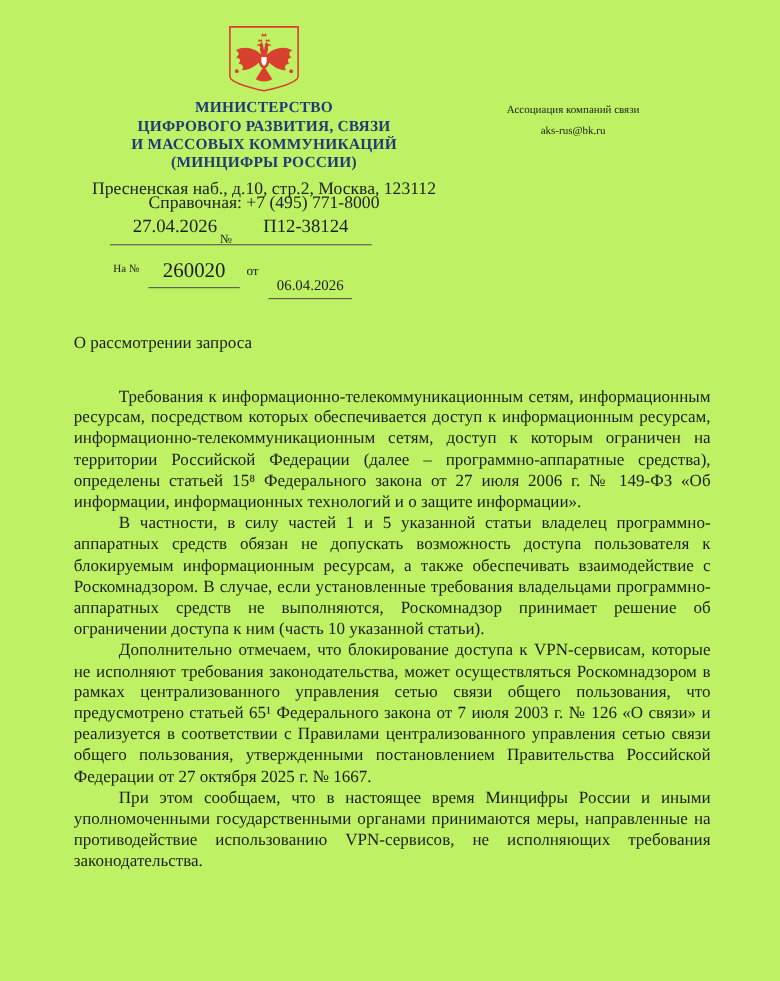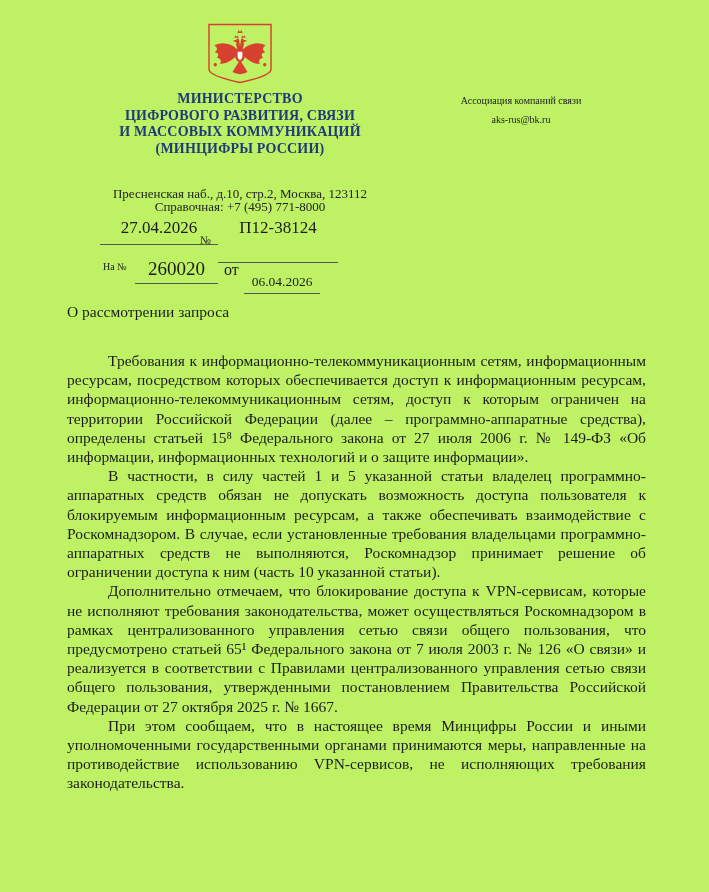--- a/index.html
+++ b/index.html
@@ -18,33 +18,33 @@
     text-align:center;
   }
   .emblem { display:block; margin:5px auto 7px; }
   .ministry {
     color:#1f3a78;
     font-weight:bold;
     font-size:14px; line-height:16.5px;
     letter-spacing:0.2px;
   }
   .address {
-    margin-top:30px;
-    font-size:13px; line-height:13px;
+    margin-top:8px;
+    font-size:16px; line-height:13px;
     color:#222;
   }
   .numbers { position:relative; height:82px; margin-top:5px; text-align:left; }
   .u { border-bottom:1px solid #555; text-align:center; position:absolute; }
   .out-date { left:60px; width:118px; top:0; font-size:17px; padding-bottom:6px; }
   .no-sign  { position:absolute; left:160px; top:16px; font-size:11.5px; }
-  .out-num  { left:178px; width:120px; top:0; font-size:17px; padding-bottom:24px; }
+  .out-num  { left:178px; width:120px; top:0; font-size:17px; padding-bottom:6px; }
   .row2 { position:absolute; top:40px; left:0; width:100%; height:24px; }
   .ref-label { position:absolute; left:63px; top:3px; font-size:10px; }
   .ref-num  { left:95px;  width:83px; top:0; font-size:19px; padding-bottom:3px; }
-  .ref-ot   { position:absolute; left:184px; top:3px; font-size:16px; }
+  .ref-ot   { position:absolute; left:184px; top:3px; font-size:12px; }
   .ref-date { left:204px; width:76px; top:0; font-size:13.5px; padding-bottom:3px;margin-top:16px; }
   
   .recipient {
     position:absolute; left:385px; top:91px; width:272px;
     text-align:center; font-size:10px; line-height:19px;
   }
   
   .subject { position:absolute; left:67px; top:303px; font-size:15.5px; }
   
   .body-text {

